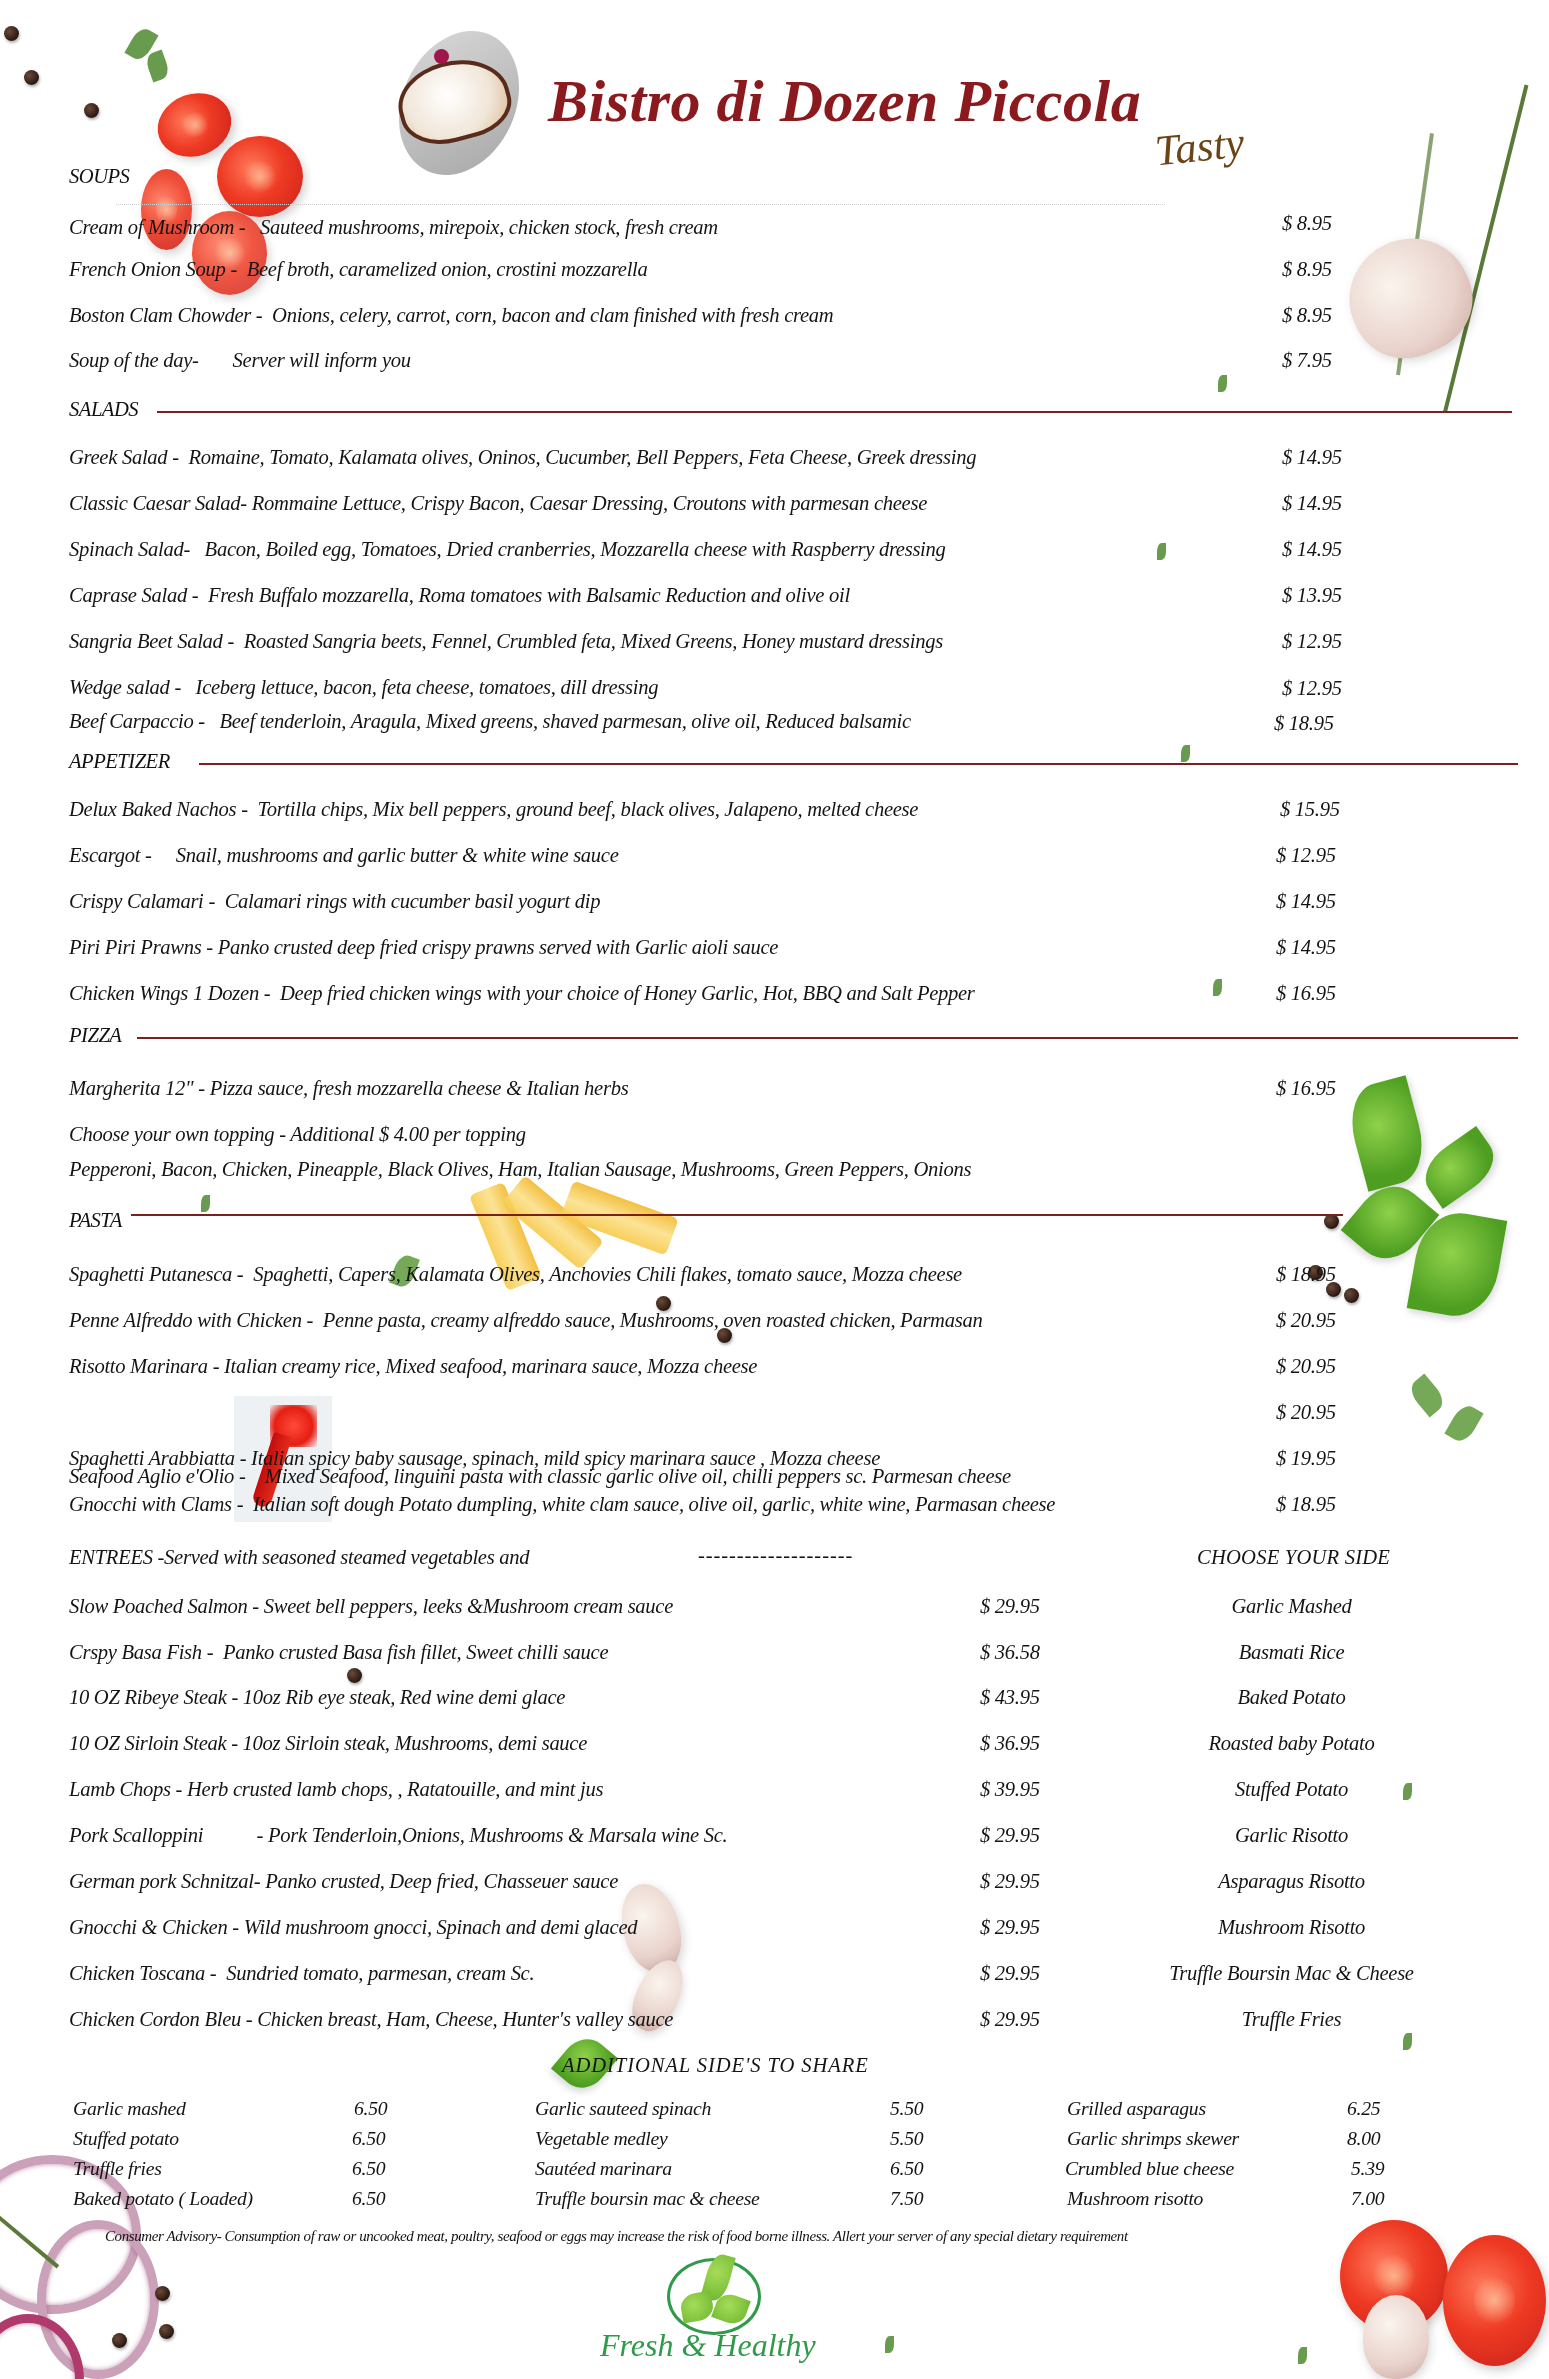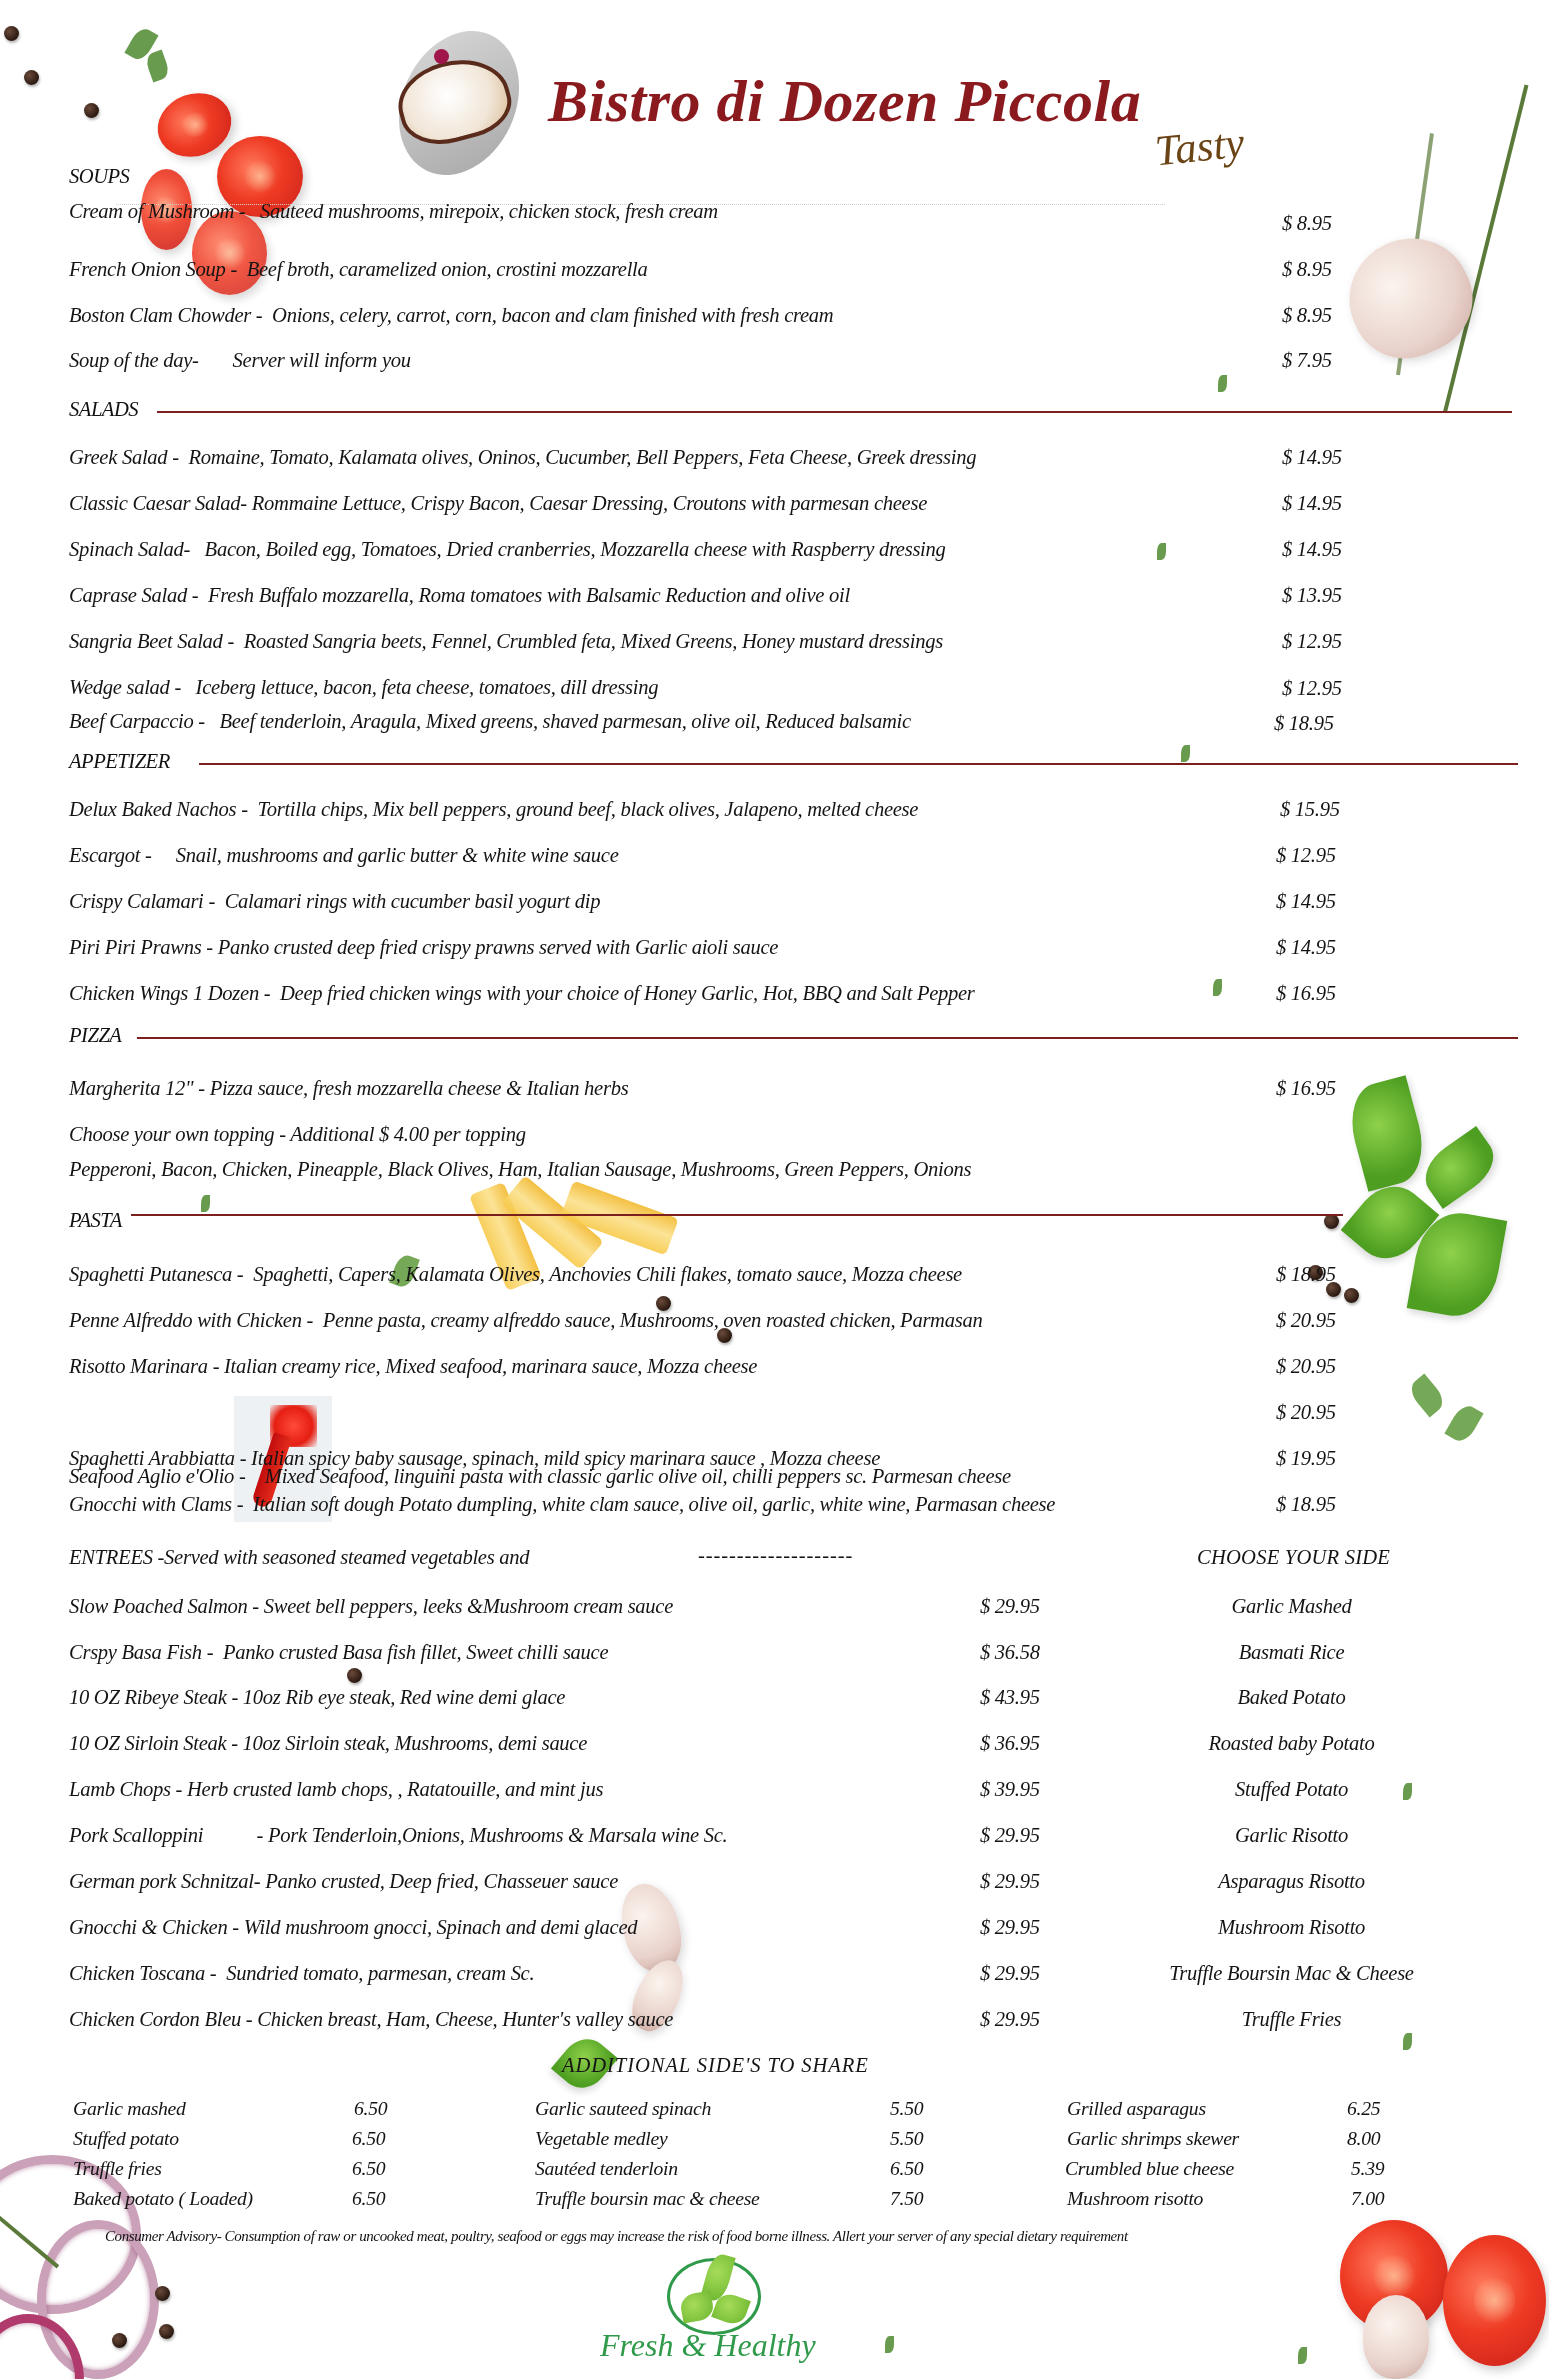--- a/index.html
+++ b/index.html
@@ -117,21 +117,21 @@
   <div class="chef-hat"></div>
   <div class="hat-cherry"></div>
   <h1 class="title">Bistro di Dozen Piccola</h1>
   <div class="tasty">Tasty</div>
   <div class="dotted-rule"></div>
 </header>
 
 <section class="menu-text">
   <div class="section-head" style="top:165px">SOUPS</div>
 
-  <div class="item" style="top:200px"><span>Cream of Mushroom  -</span>&nbsp;&nbsp;&nbsp;<span>Sauteed mushrooms, mirepoix, chicken stock, fresh cream</span></div>
+  <div class="item" style="top:216px"><span>Cream of Mushroom  -</span>&nbsp;&nbsp;&nbsp;<span>Sauteed mushrooms, mirepoix, chicken stock, fresh cream</span></div>
   <div class="price" style="left:1282px;top:212px">$  8.95</div>
 
   <div class="item" style="top:258px"><span>French Onion Soup -</span>&nbsp;&nbsp;<span>Beef broth, caramelized onion, crostini mozzarella</span></div>
   <div class="price" style="left:1282px;top:258px">$  8.95</div>
 
   <div class="item" style="top:304px"><span>Boston Clam Chowder -</span>&nbsp;&nbsp;<span>Onions, celery, carrot, corn, bacon and clam finished with fresh cream</span></div>
   <div class="price" style="left:1282px;top:304px">$  8.95</div>
 
   <div class="item" style="top:349px"><span>Soup of the day-</span>&nbsp;&nbsp;&nbsp;&nbsp;&nbsp;&nbsp;&nbsp;<span>Server will inform you</span></div>
   <div class="price" style="left:1282px;top:349px">$  7.95</div>
@@ -272,21 +272,21 @@
   <div class="share-row" style="left:352px;top:2127px">6.50</div>
   <div class="share-row" style="left:73px;top:2157px">Truffle fries</div>
   <div class="share-row" style="left:352px;top:2157px">6.50</div>
   <div class="share-row" style="left:73px;top:2187px">Baked potato ( Loaded)</div>
   <div class="share-row" style="left:352px;top:2187px">6.50</div>
 
   <div class="share-row" style="left:535px;top:2097px">Garlic sauteed spinach</div>
   <div class="share-row" style="left:890px;top:2097px">5.50</div>
   <div class="share-row" style="left:535px;top:2127px">Vegetable medley</div>
   <div class="share-row" style="left:890px;top:2127px">5.50</div>
-  <div class="share-row" style="left:535px;top:2157px">Sautéed tenderloin</div>
+  <div class="share-row" style="left:535px;top:2157px">Sautéed marinara</div>
   <div class="share-row" style="left:890px;top:2157px">6.50</div>
   <div class="share-row" style="left:535px;top:2187px">Truffle boursin mac &amp; cheese</div>
   <div class="share-row" style="left:890px;top:2187px">7.50</div>
 
   <div class="share-row" style="left:1067px;top:2097px">Grilled asparagus</div>
   <div class="share-row" style="left:1347px;top:2097px">6.25</div>
   <div class="share-row" style="left:1067px;top:2127px">Garlic shrimps skewer</div>
   <div class="share-row" style="left:1347px;top:2127px">8.00</div>
   <div class="share-row" style="left:1065px;top:2157px">Crumbled blue cheese</div>
   <div class="share-row" style="left:1351px;top:2157px">5.39</div>

